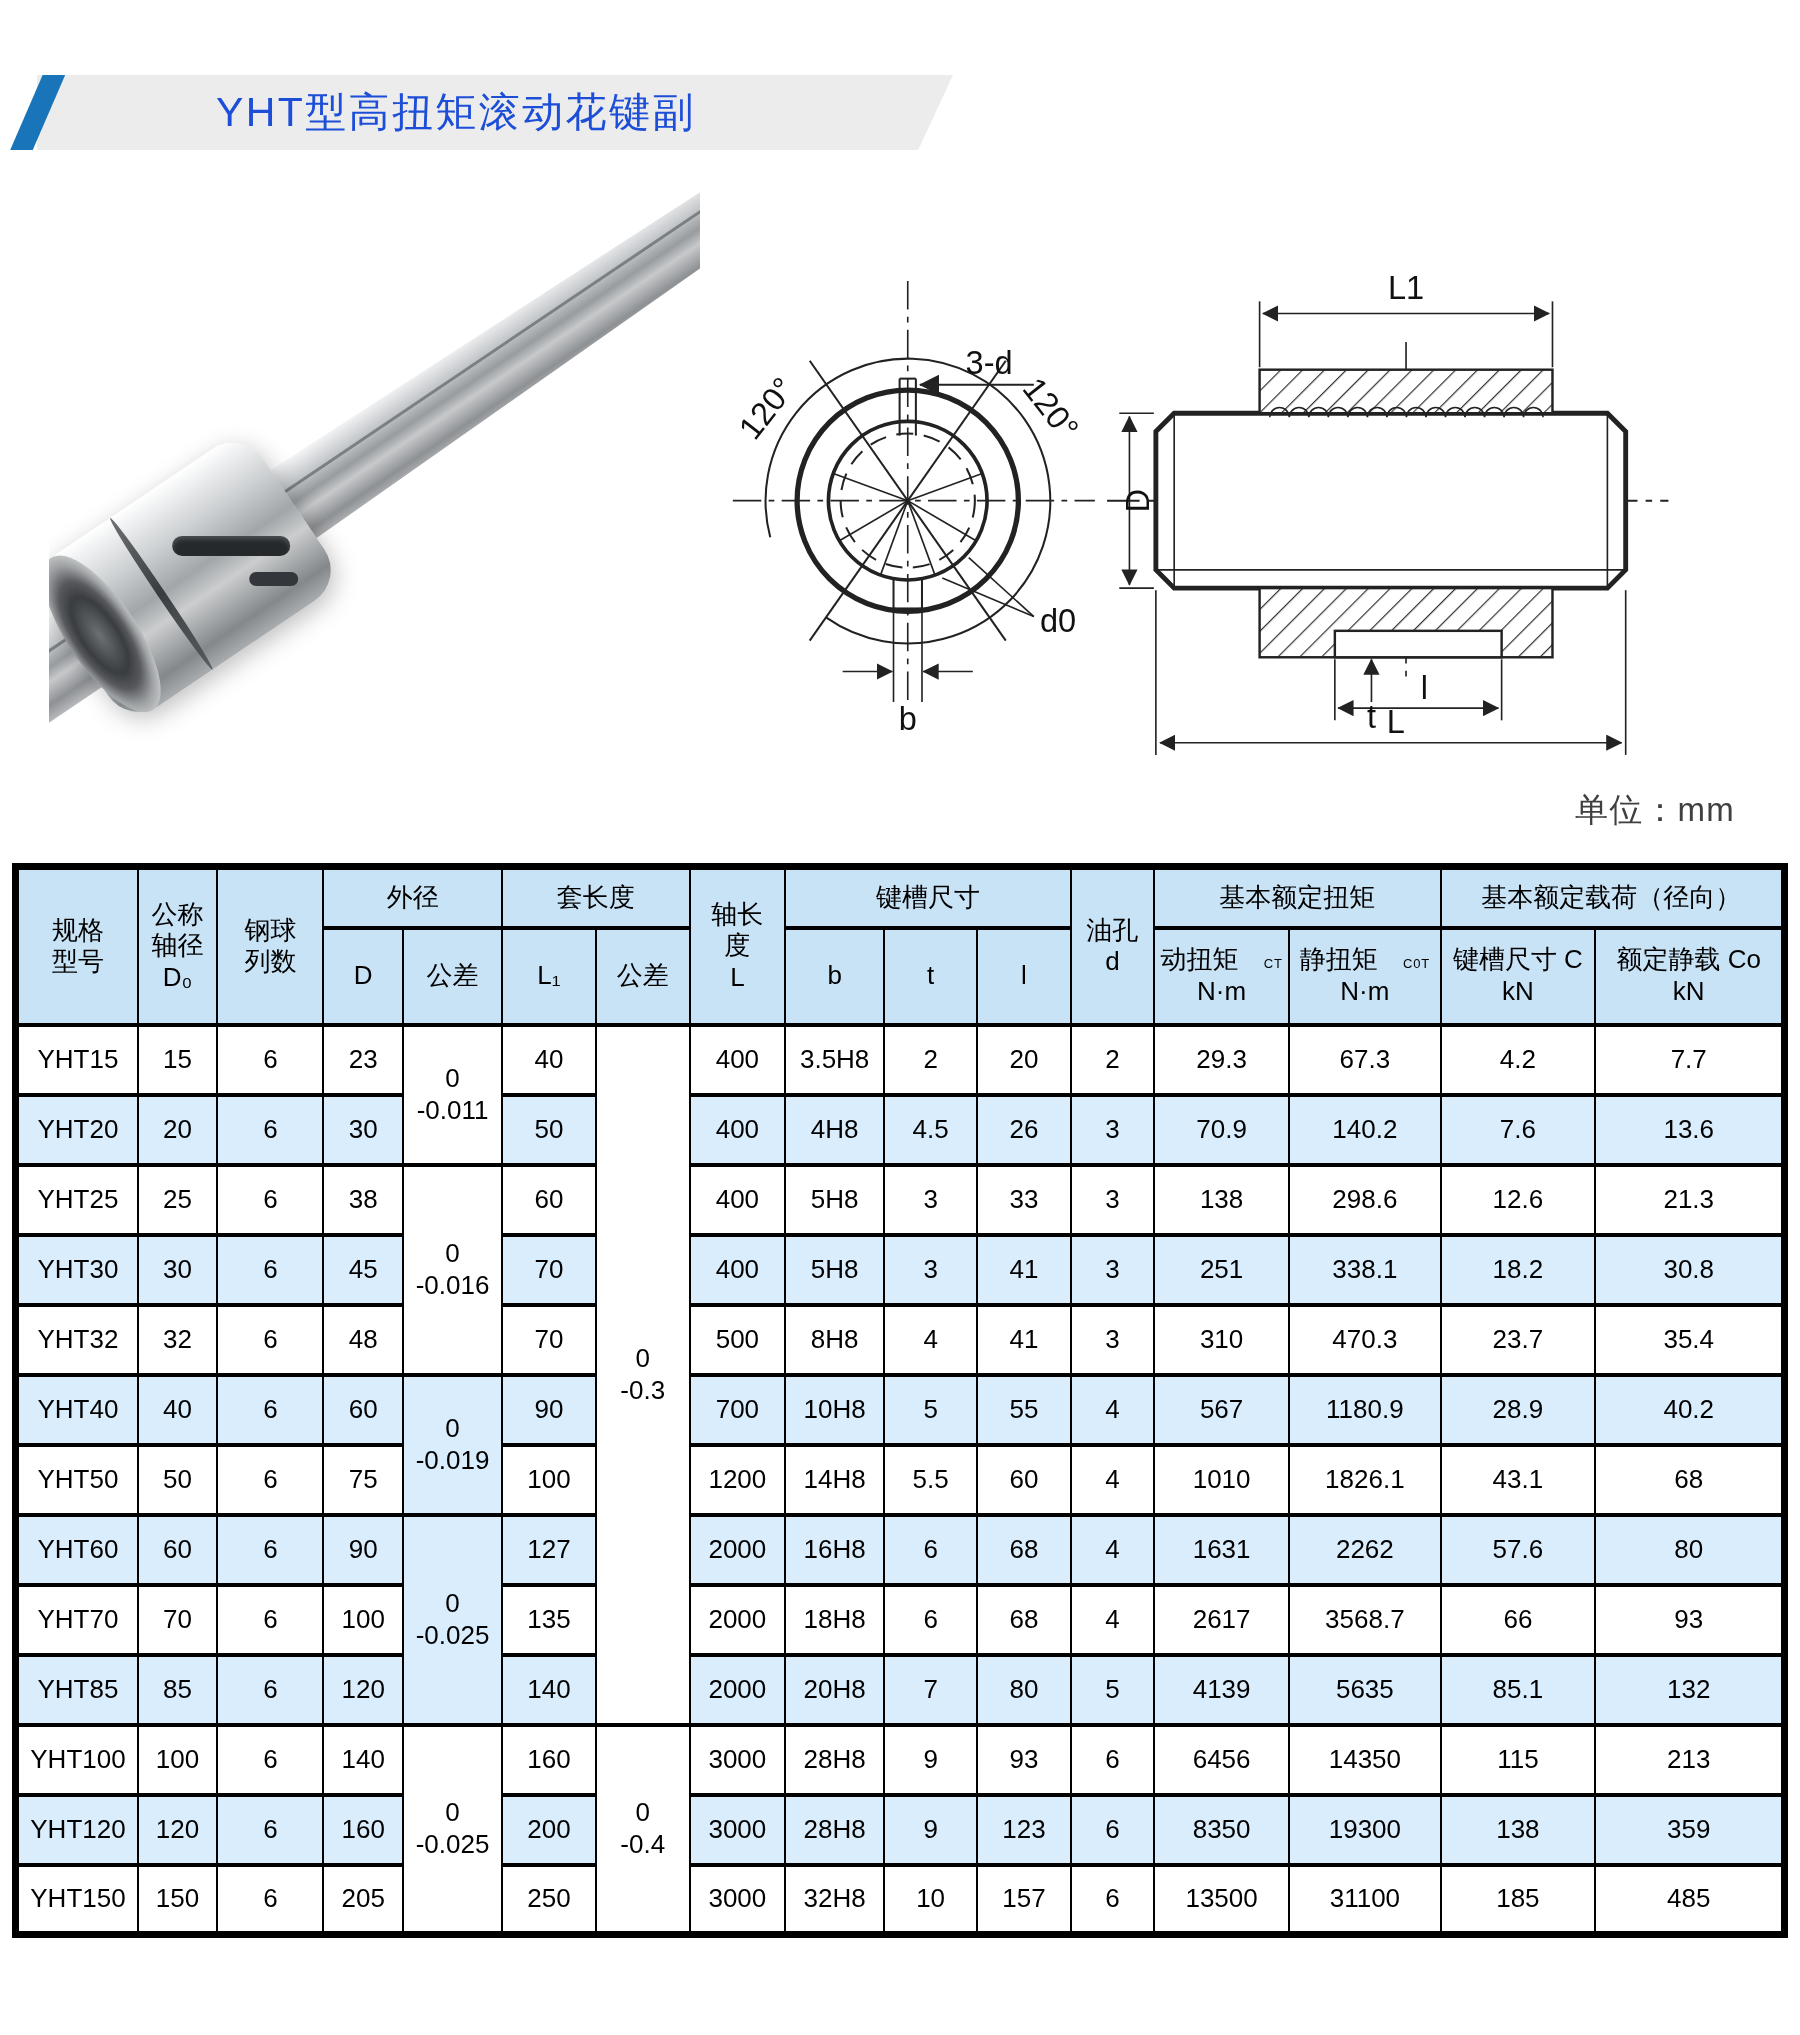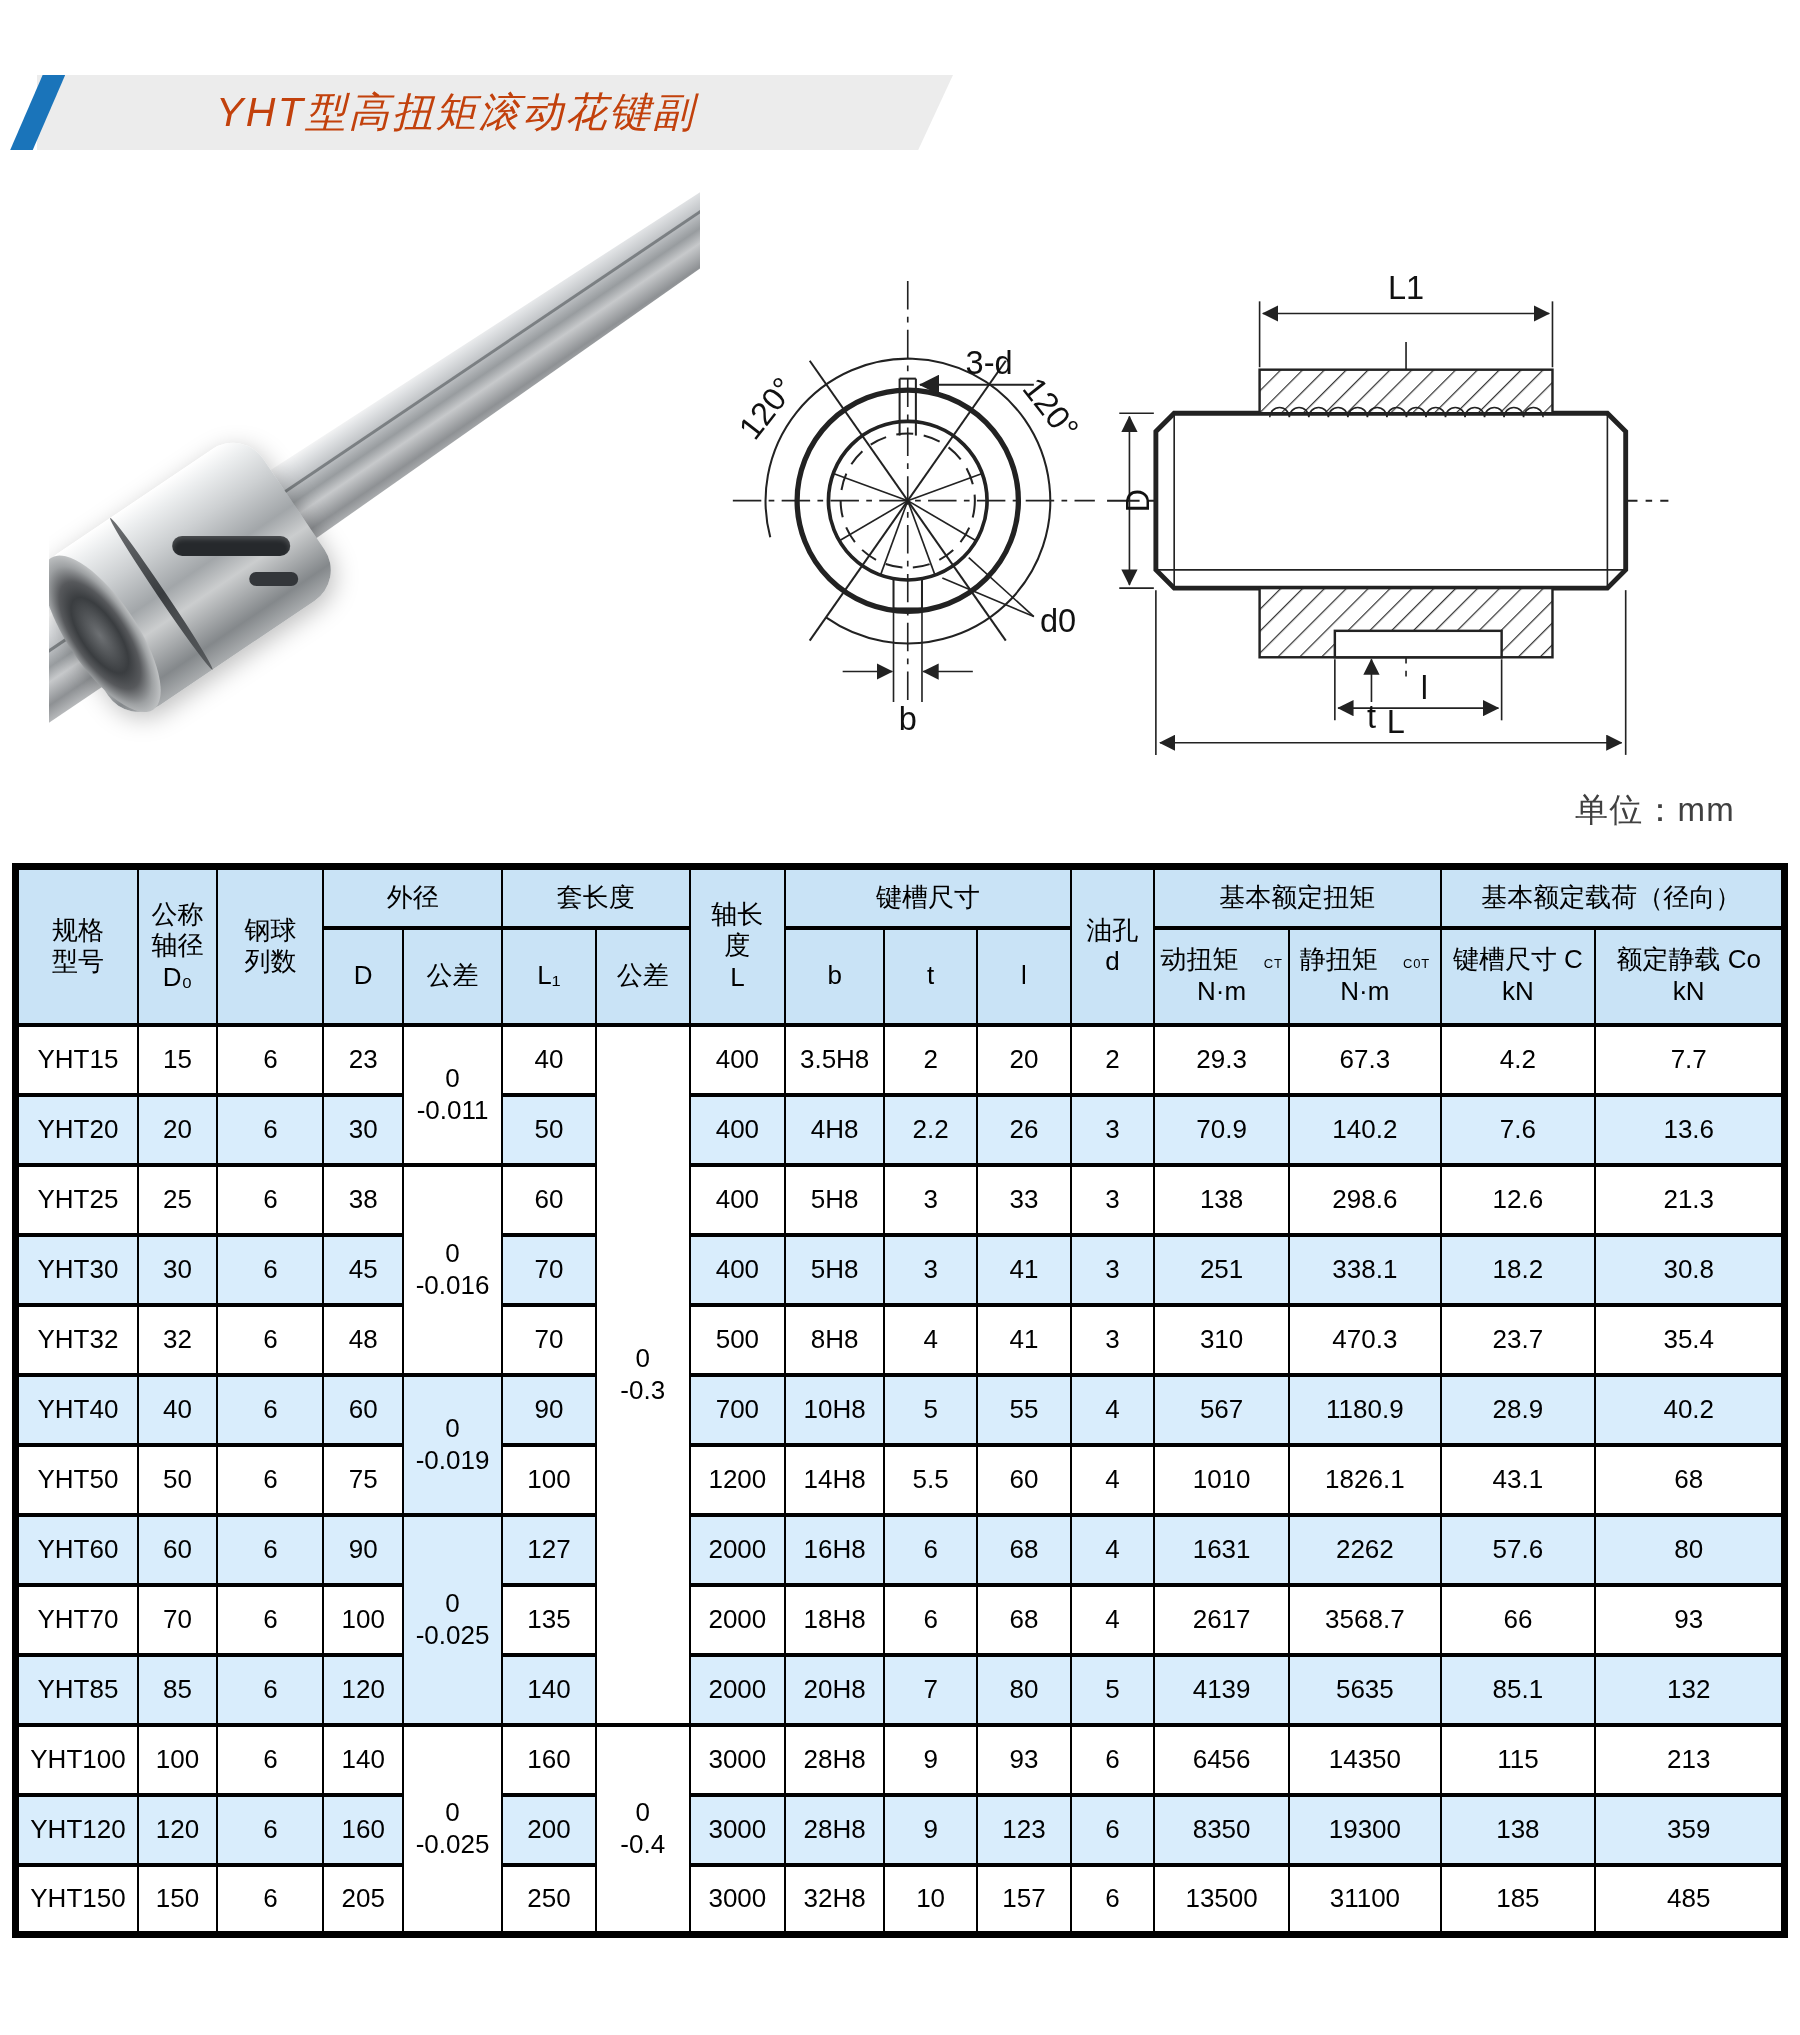--- a/index.html
+++ b/index.html
@@ -15,21 +15,21 @@
     background:#ececec;
     clip-path:polygon(0 0, 100% 0, 96.2% 100%, 0 100%);
   }
   .banner-blue {
     position:absolute; left:10.2px; top:75px; width:55px; height:75px;
     background:#1a74ba;
     clip-path:polygon(59% 0, 100% 0, 41% 100%, 0 100%);
   }
   .banner-title {
     position:absolute; left:216px; top:75px; height:66px; line-height:75px;
-    font-size:41px; color:#c2410c; letter-spacing:2.4px; white-space:nowrap;font-style:italic;
+    font-size:41px; color:#1d4ed8; letter-spacing:2.4px; white-space:nowrap;
   }
 
   
   .photo { position:absolute; left:49px; top:175px; width:651px; height:570px; overflow:hidden; background:#fff; }
   .photo .rot {
     position:absolute; left:50%; top:50%; width:1018px; height:285px;
     transform:translate(-52%,-49%) rotate(-34deg);
   }
   .shaft {
     position:absolute; left:0; top:50%; width:100%; height:88px; transform:translateY(-50%);
@@ -343,21 +343,21 @@
         <td>7.7</td>
       </tr>
       <tr class="even">
         <td>YHT20</td>
         <td>20</td>
         <td>6</td>
         <td>30</td>
         <td>50</td>
         <td>400</td>
         <td>4H8</td>
-        <td>2.2</td>
+        <td>4.5</td>
         <td>26</td>
         <td>3</td>
         <td>70.9</td>
         <td>140.2</td>
         <td>7.6</td>
         <td>13.6</td>
       </tr>
       <tr class="odd">
         <td>YHT25</td>
         <td>25</td>

